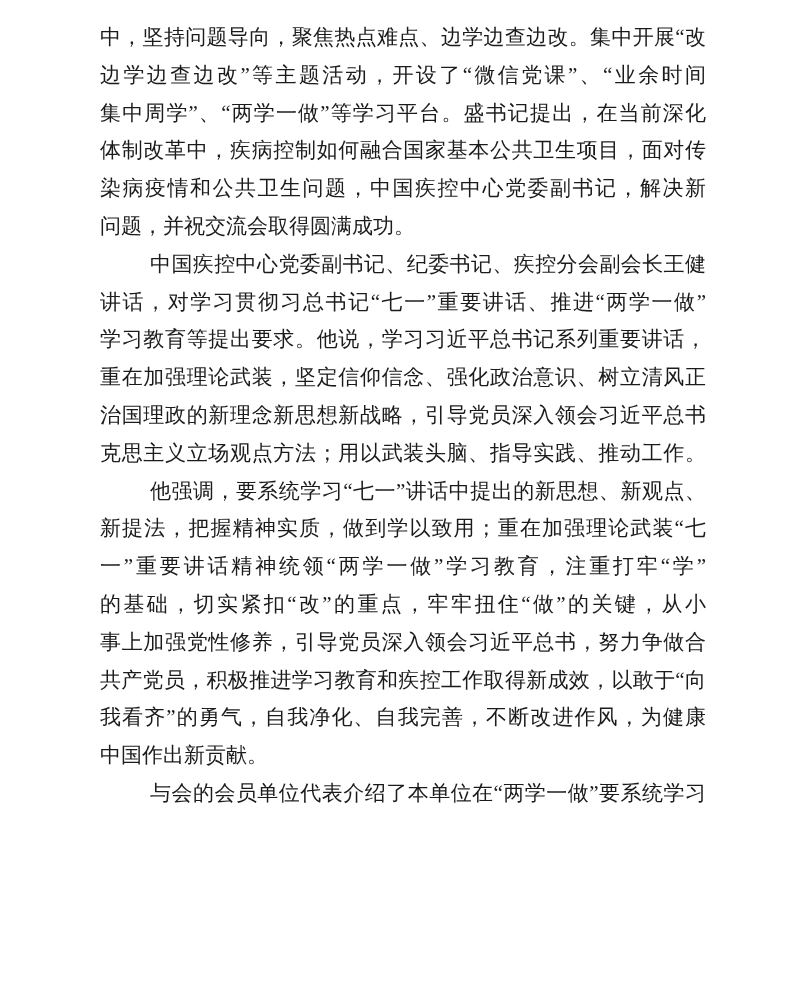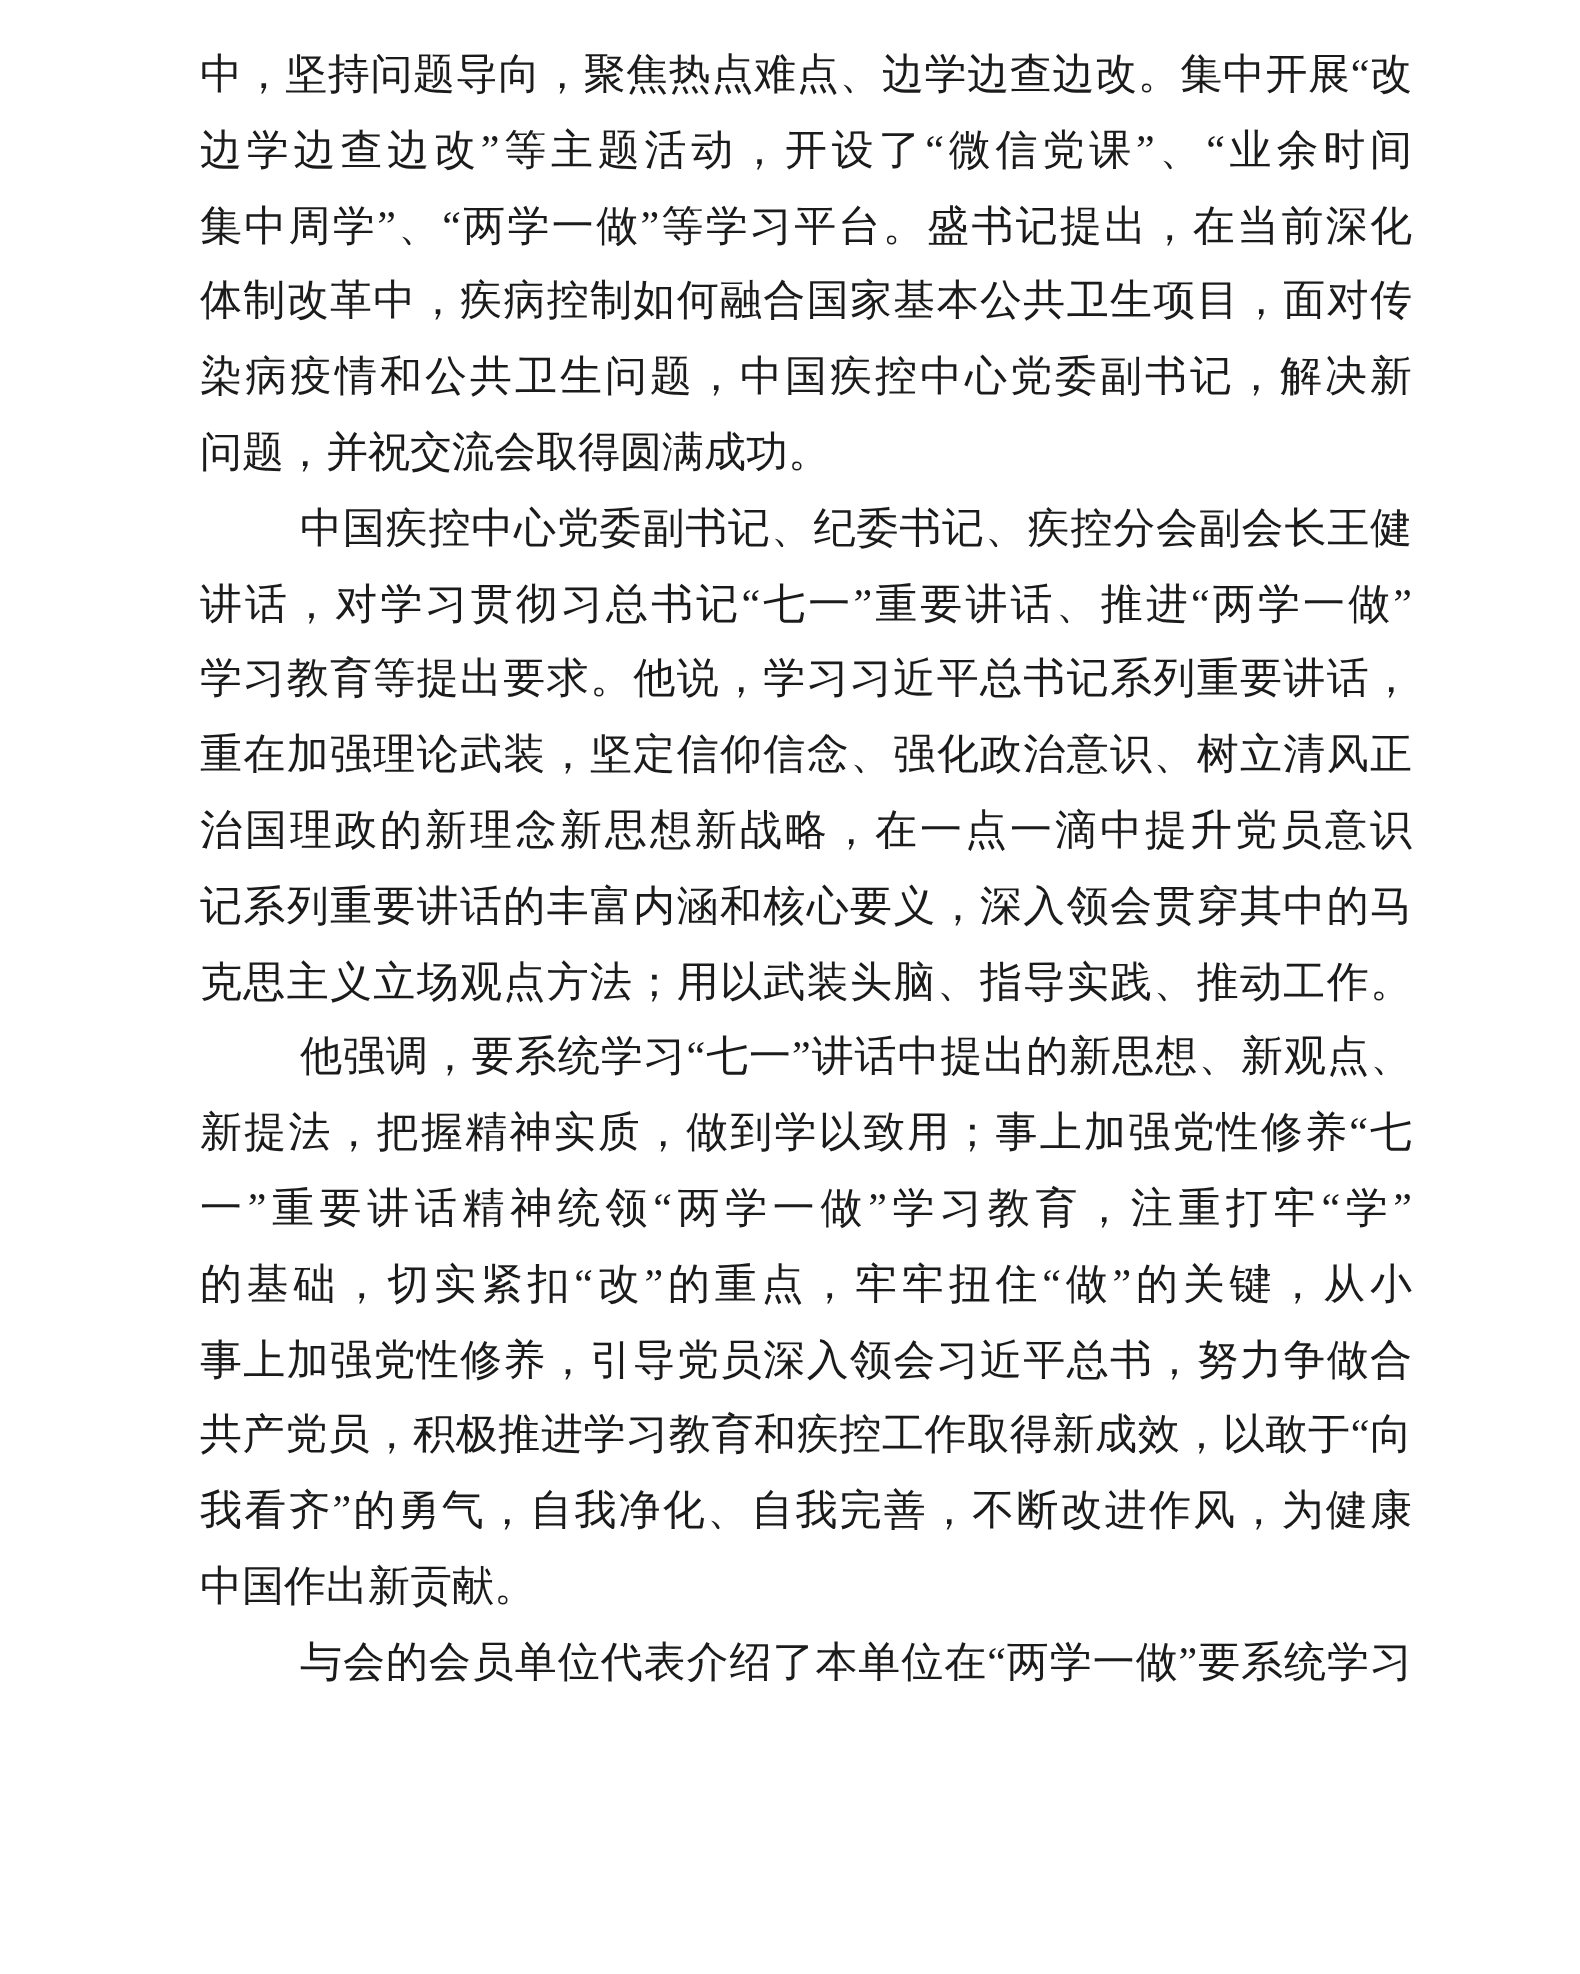--- a/index.html
+++ b/index.html
@@ -57,25 +57,24 @@
       <div class="line">中，坚持问题导向，聚焦热点难点、边学边查边改。集中开展“改</div>
       <div class="line">边学边查边改”等主题活动，开设了“微信党课”、“业余时间</div>
       <div class="line">集中周学”、“两学一做”等学习平台。盛书记提出，在当前深化</div>
       <div class="line">体制改革中，疾病控制如何融合国家基本公共卫生项目，面对传</div>
       <div class="line">染病疫情和公共卫生问题，中国疾控中心党委副书记，解决新</div>
       <div class="line para-end">问题，并祝交流会取得圆满成功。</div>
       <div class="line indent">中国疾控中心党委副书记、纪委书记、疾控分会副会长王健</div>
       <div class="line">讲话，对学习贯彻习总书记“七一”重要讲话、推进“两学一做”</div>
       <div class="line">学习教育等提出要求。他说，学习习近平总书记系列重要讲话，</div>
       <div class="line">重在加强理论武装，坚定信仰信念、强化政治意识、树立清风正</div>
-      <div class="line">治国理政的新理念新思想新战略，在一点一滴中提升党员意识</div>
-      <div class="line">记系列重要讲话的丰富内涵和核心要义，深入领会贯穿其中的马</div>
+      <div class="line">治国理政的新理念新思想新战略，引导党员深入领会习近平总书</div>
       <div class="line">克思主义立场观点方法；用以武装头脑、指导实践、推动工作。</div>
       <div class="line indent">他强调，要系统学习“七一”讲话中提出的新思想、新观点、</div>
-      <div class="line">新提法，把握精神实质，做到学以致用；事上加强党性修养“七</div>
+      <div class="line">新提法，把握精神实质，做到学以致用；重在加强理论武装“七</div>
       <div class="line">一”重要讲话精神统领“两学一做”学习教育，注重打牢“学”</div>
       <div class="line">的基础，切实紧扣“改”的重点，牢牢扭住“做”的关键，从小</div>
       <div class="line">事上加强党性修养，引导党员深入领会习近平总书，努力争做合格</div>
       <div class="line">共产党员，积极推进学习教育和疾控工作取得新成效，以敢于“向</div>
       <div class="line">我看齐”的勇气，自我净化、自我完善，不断改进作风，为健康</div>
       <div class="line para-end">中国作出新贡献。</div>
       <div class="line indent">与会的会员单位代表介绍了本单位在“两学一做”要系统学习</div>
     </div>
   <div class="page-number">3</div>
 </div>

